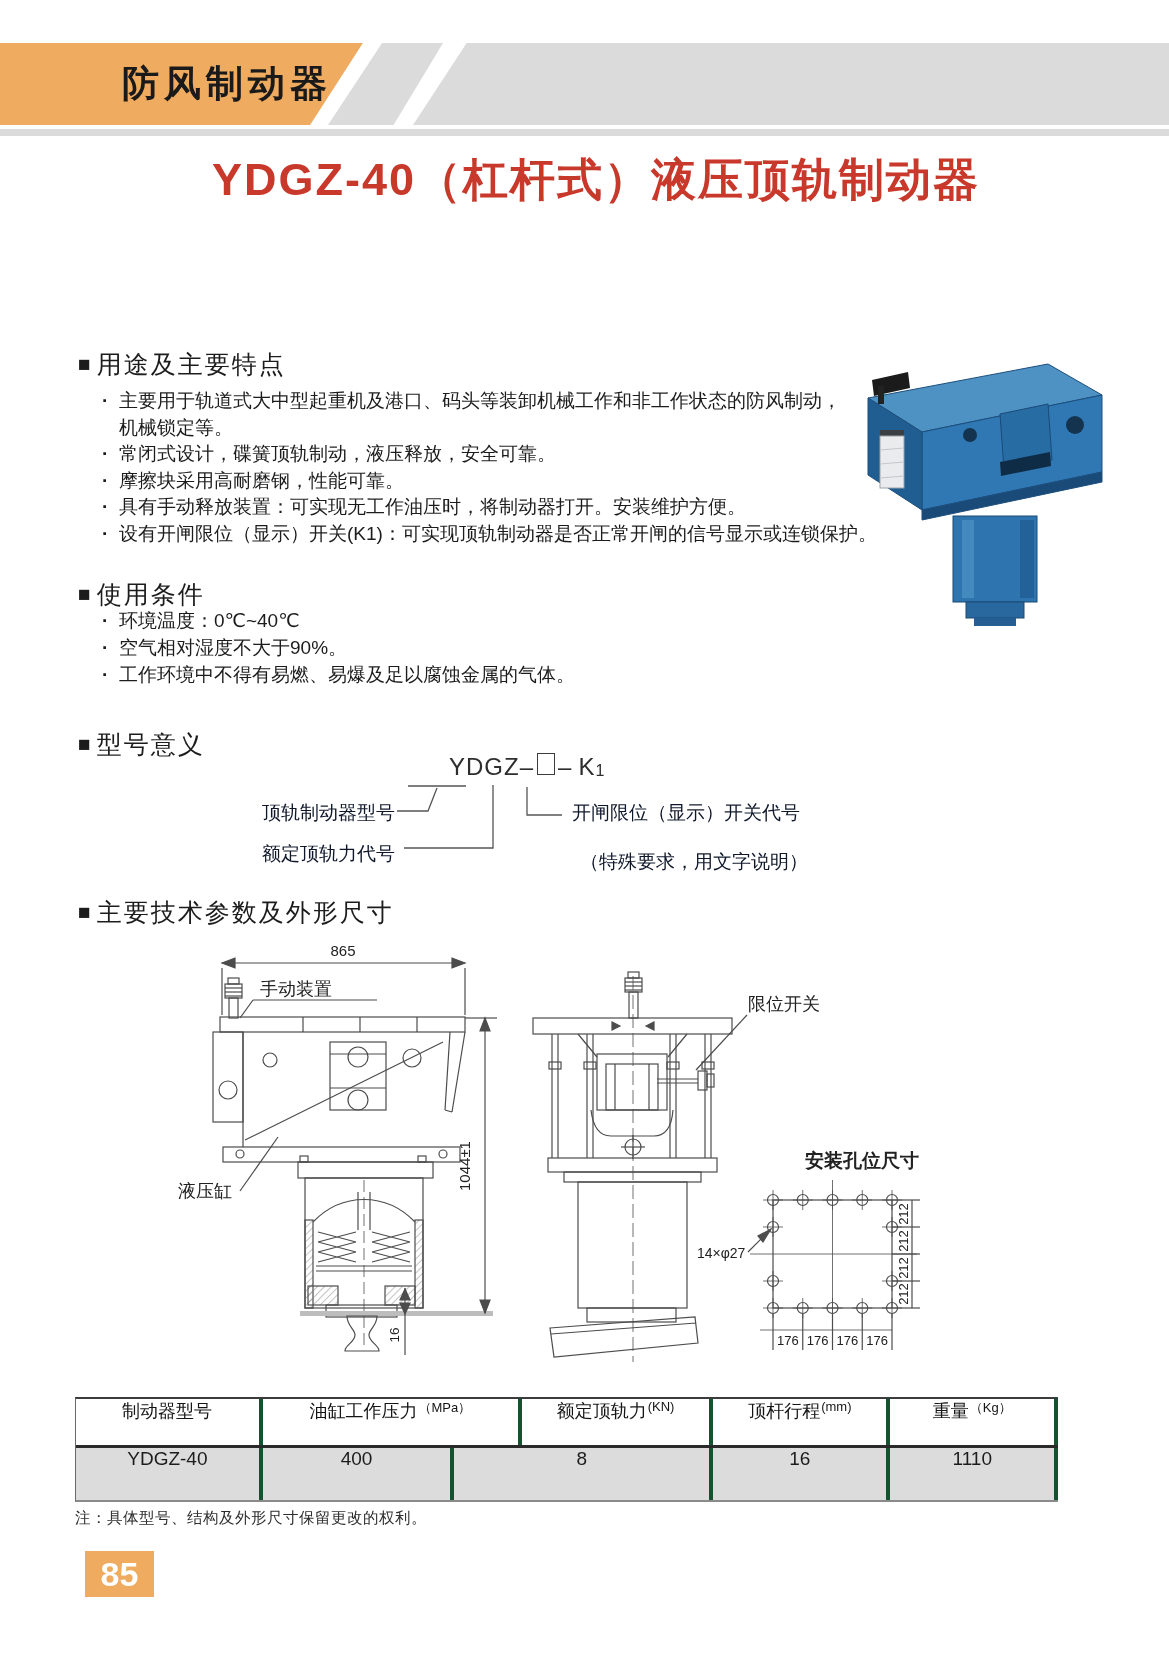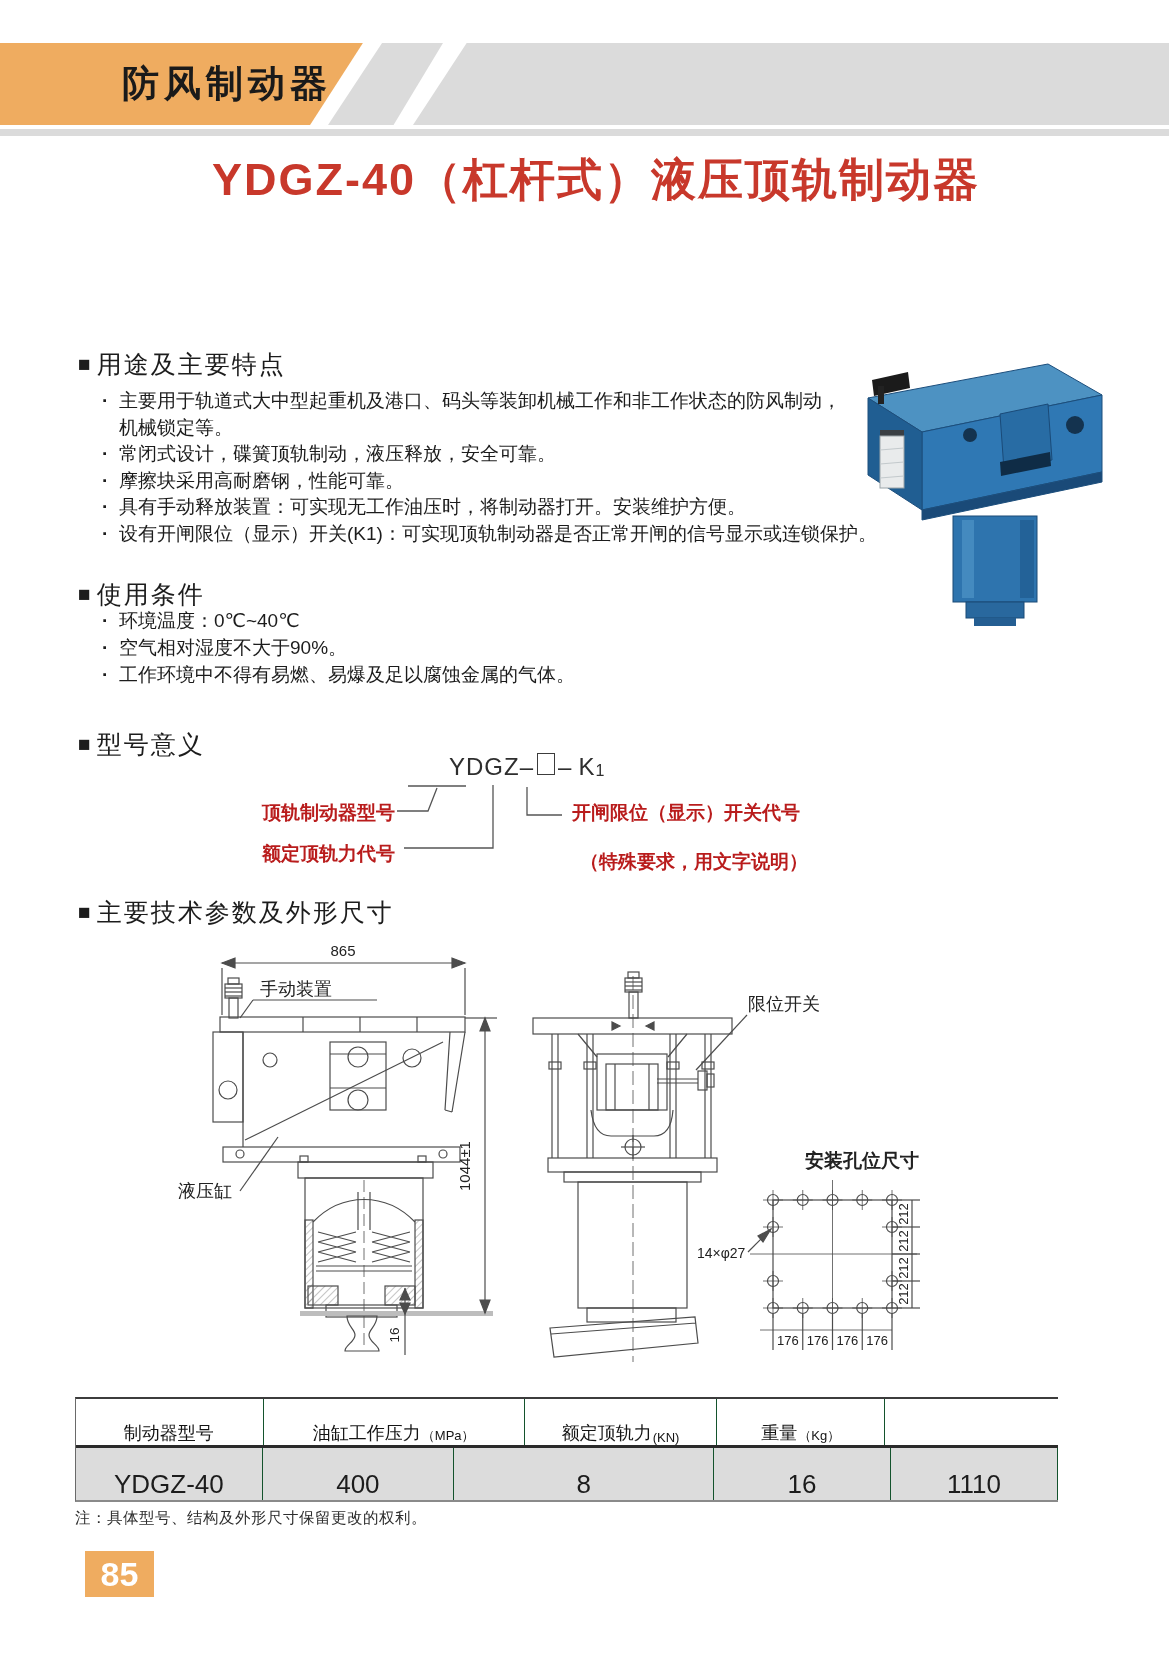--- a/index.html
+++ b/index.html
@@ -30,34 +30,34 @@
   .b-line .dot{width:17px;font-weight:bold;}
   .b-line.cont{padding-left:17px;}
 
   
   .model-diagram{left:250px;top:753px;width:640px;height:128px;}
   .model-code{position:absolute;left:155px;top:0;display:flex;
      font-size:24px;color:#2e2e2e;letter-spacing:1px;margin-left:44px;}
   .code-box{display:inline-block;width:16px;height:20px;border:1.6px solid #3c3c3c;
      margin:0 3px;}
   .code-sub{font-size:16px;align-self:flex-end;padding-bottom:1px;}
-  .m-label{position:absolute;font-size:19px;color:#b91c1c;white-space:nowrap;font-weight:bold;}
+  .m-label{position:absolute;font-size:19px;color:#0f172a;white-space:nowrap;}
   .m-left{width:145px;text-align:right;}
 
   
   .spec-table{left:75px;top:1397px;width:982px;border-top:2px solid #3c3c3c;
      border-bottom:2px solid #8a8a8a;border-left:1px solid #6a6a6a;}
   .t-row{display:flex;width:100%;}
   .t-head{height:46px;border-bottom:3px solid #2a2a2a;}
   .t-data{height:52px;background:#DCDCDC;}
-  .t-cell{display:flex;align-items:flex-end;justify-content:center;
-     border-right:1px solid #14532d;white-space:nowrap;}
+  .t-cell{display:flex;align-items:flex-start;justify-content:center;
+     border-right:4px solid #14532d;white-space:nowrap;}
   .t-head .t-cell{font-size:18px;color:#141414;}
   .t-cell .unit{font-size:13px;margin-left:1px;}
-  .t-data .t-cell{font-size:26px;}
+  .t-data .t-cell{font-size:19px;}
   .c0{width:19%;} .c1{width:19.5%;} .c2{width:26.5%;} .c3{width:18%;} .c4{width:17%;}
 
   .note{left:75px;top:1508px;font-size:15.5px;color:#2e2e2e;letter-spacing:0.5px;}
   .page-num{left:85px;top:1551px;width:69px;height:46px;background:#EFAC60;
      color:#fff;font-size:34px;font-weight:bold;text-align:center;line-height:46px;}
 
   svg text{font-family:"Liberation Sans","DejaVu Sans",sans-serif;}
 </style>
 </head>
 <body>
@@ -373,20 +373,24 @@
           <span class="unit"></span>
         </div>
       <div class="t-cell c2">
           <span>油缸工作压力</span>
           <span class="unit">（MPa）</span>
         </div>
       <div class="t-cell c1">
           <span>额定顶轨力</span>
           <span class="unit">(KN)</span>
         </div>
+      <div class="t-cell c3">
+          <span>顶杆行程</span>
+          <span class="unit">(mm)</span>
+        </div>
       <div class="t-cell c4">
           <span>重量</span>
           <span class="unit">（Kg）</span>
         </div>
     </div>
     <div class="t-row t-data">
       <div class="t-cell c0">YDGZ-40</div>
       <div class="t-cell c1">400</div>
       <div class="t-cell c2">8</div>
       <div class="t-cell c3">16</div>

